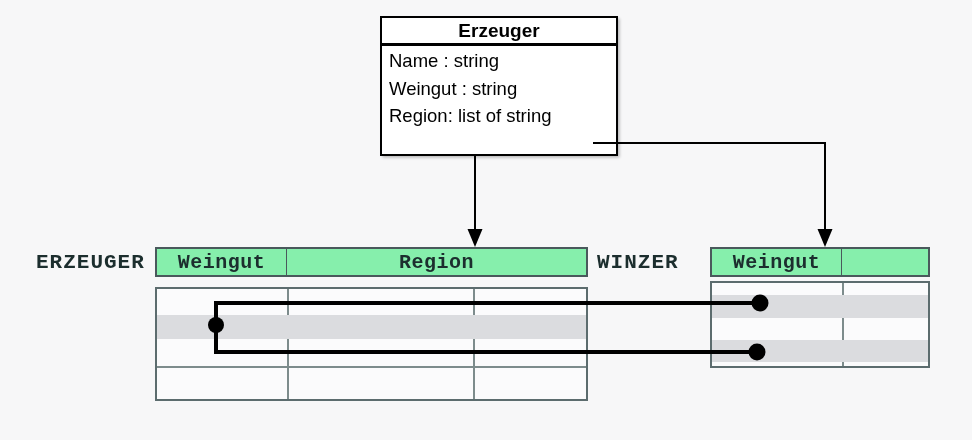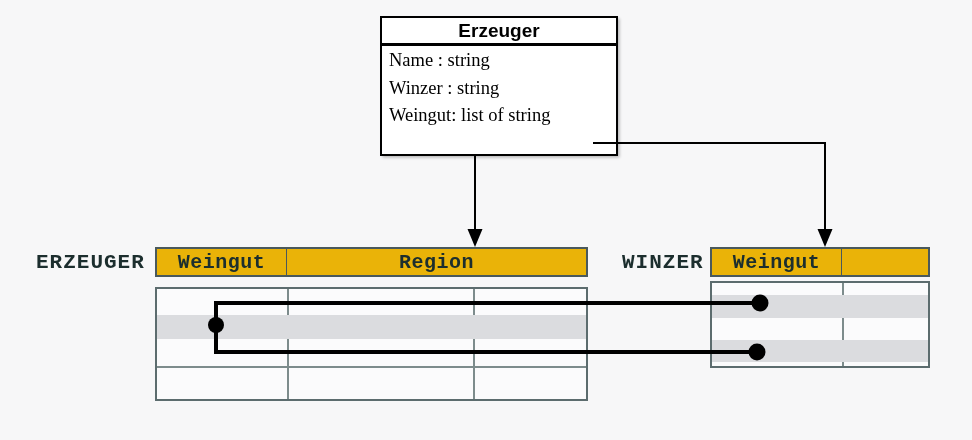--- a/index.html
+++ b/index.html
@@ -18,39 +18,39 @@
     background:#ffffff;
     border:2.5px solid #000;
     box-shadow:1.5px 1.5px 3px rgba(0,0,0,0.28);
   }
   .class-title{
     height:25px;
     border-bottom:3px solid #000;
     font-weight:bold;font-size:19px;line-height:25px;
     text-align:center;color:#000;
   }
-  .class-attrs{padding:1px 0 0 7px;font-family:Liberation Serif, serif;}
+  .class-attrs{padding:1px 0 0 7px;}
   .class-attr{
     font-size:18.5px;line-height:27.5px;color:#000;white-space:nowrap;
   }
 
   
   .tbl-label{
     position:absolute;top:251px;
     font-family:"Liberation Mono","DejaVu Sans Mono",monospace;
     font-weight:bold;font-size:21px;letter-spacing:1px;
     color:#1c2e2e;white-space:nowrap;
   }
   .erzeuger-label{left:36px;}
-  .winzer-label{left:622px;}
+  .winzer-label{left:597px;}
 
   
   .tbl-header{
     position:absolute;top:247px;height:30px;box-sizing:border-box;
-    background:#eab308;
+    background:#86efac;
     border:2px solid #4a595c;
     display:flex;align-items:center;
   }
   .erzeuger-header{left:155px;width:433px;}
   .winzer-header{left:710px;width:220px;}
   .hcell{
     box-sizing:border-box;height:100%;
     display:flex;align-items:center;justify-content:center;
     font-family:"Liberation Mono","DejaVu Sans Mono",monospace;
     font-weight:bold;font-size:20px;letter-spacing:0.5px;
@@ -82,22 +82,22 @@
 </style>
 </head>
 <body>
 
 <div class="canvas">
 
   <div class="class-box">
     <div class="class-title">Erzeuger</div>
     <div class="class-attrs">
       <div class="class-attr">Name : string</div>
-      <div class="class-attr">Winzer : string</div>
-      <div class="class-attr">Weingut: list of string</div>
+      <div class="class-attr">Weingut : string</div>
+      <div class="class-attr">Region: list of string</div>
     </div>
   </div>
 
   <div class="tbl-label erzeuger-label">ERZEUGER</div>
 
   <div class="tbl-header erzeuger-header">
     <div class="hcell w130">Weingut</div>
     <div class="hcell last">Region</div>
   </div>
 

